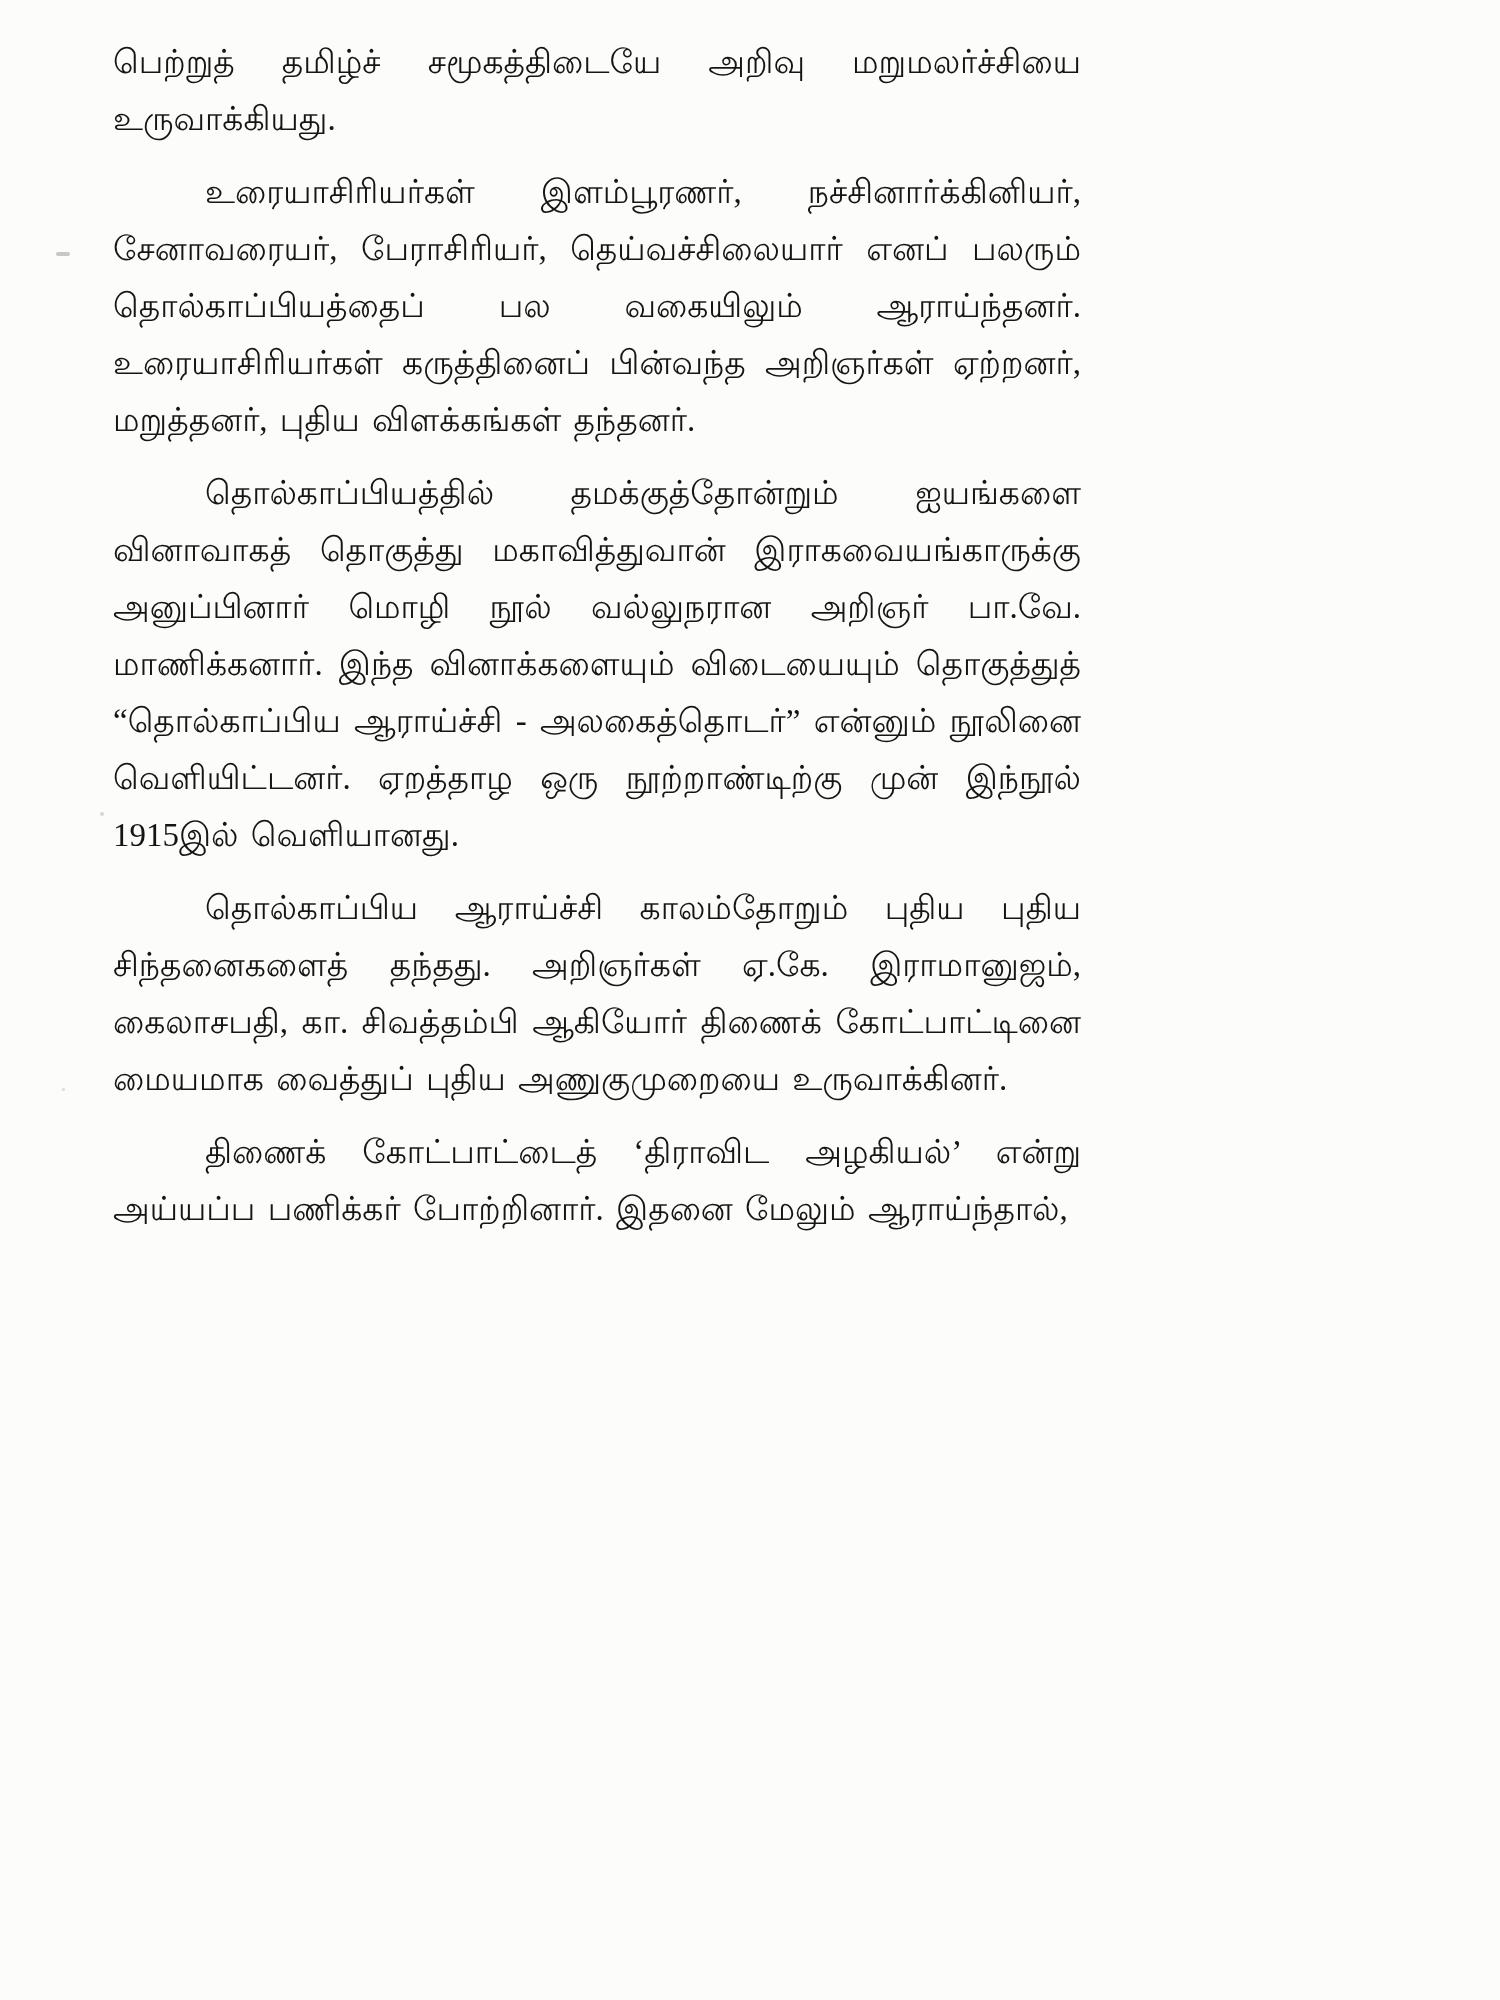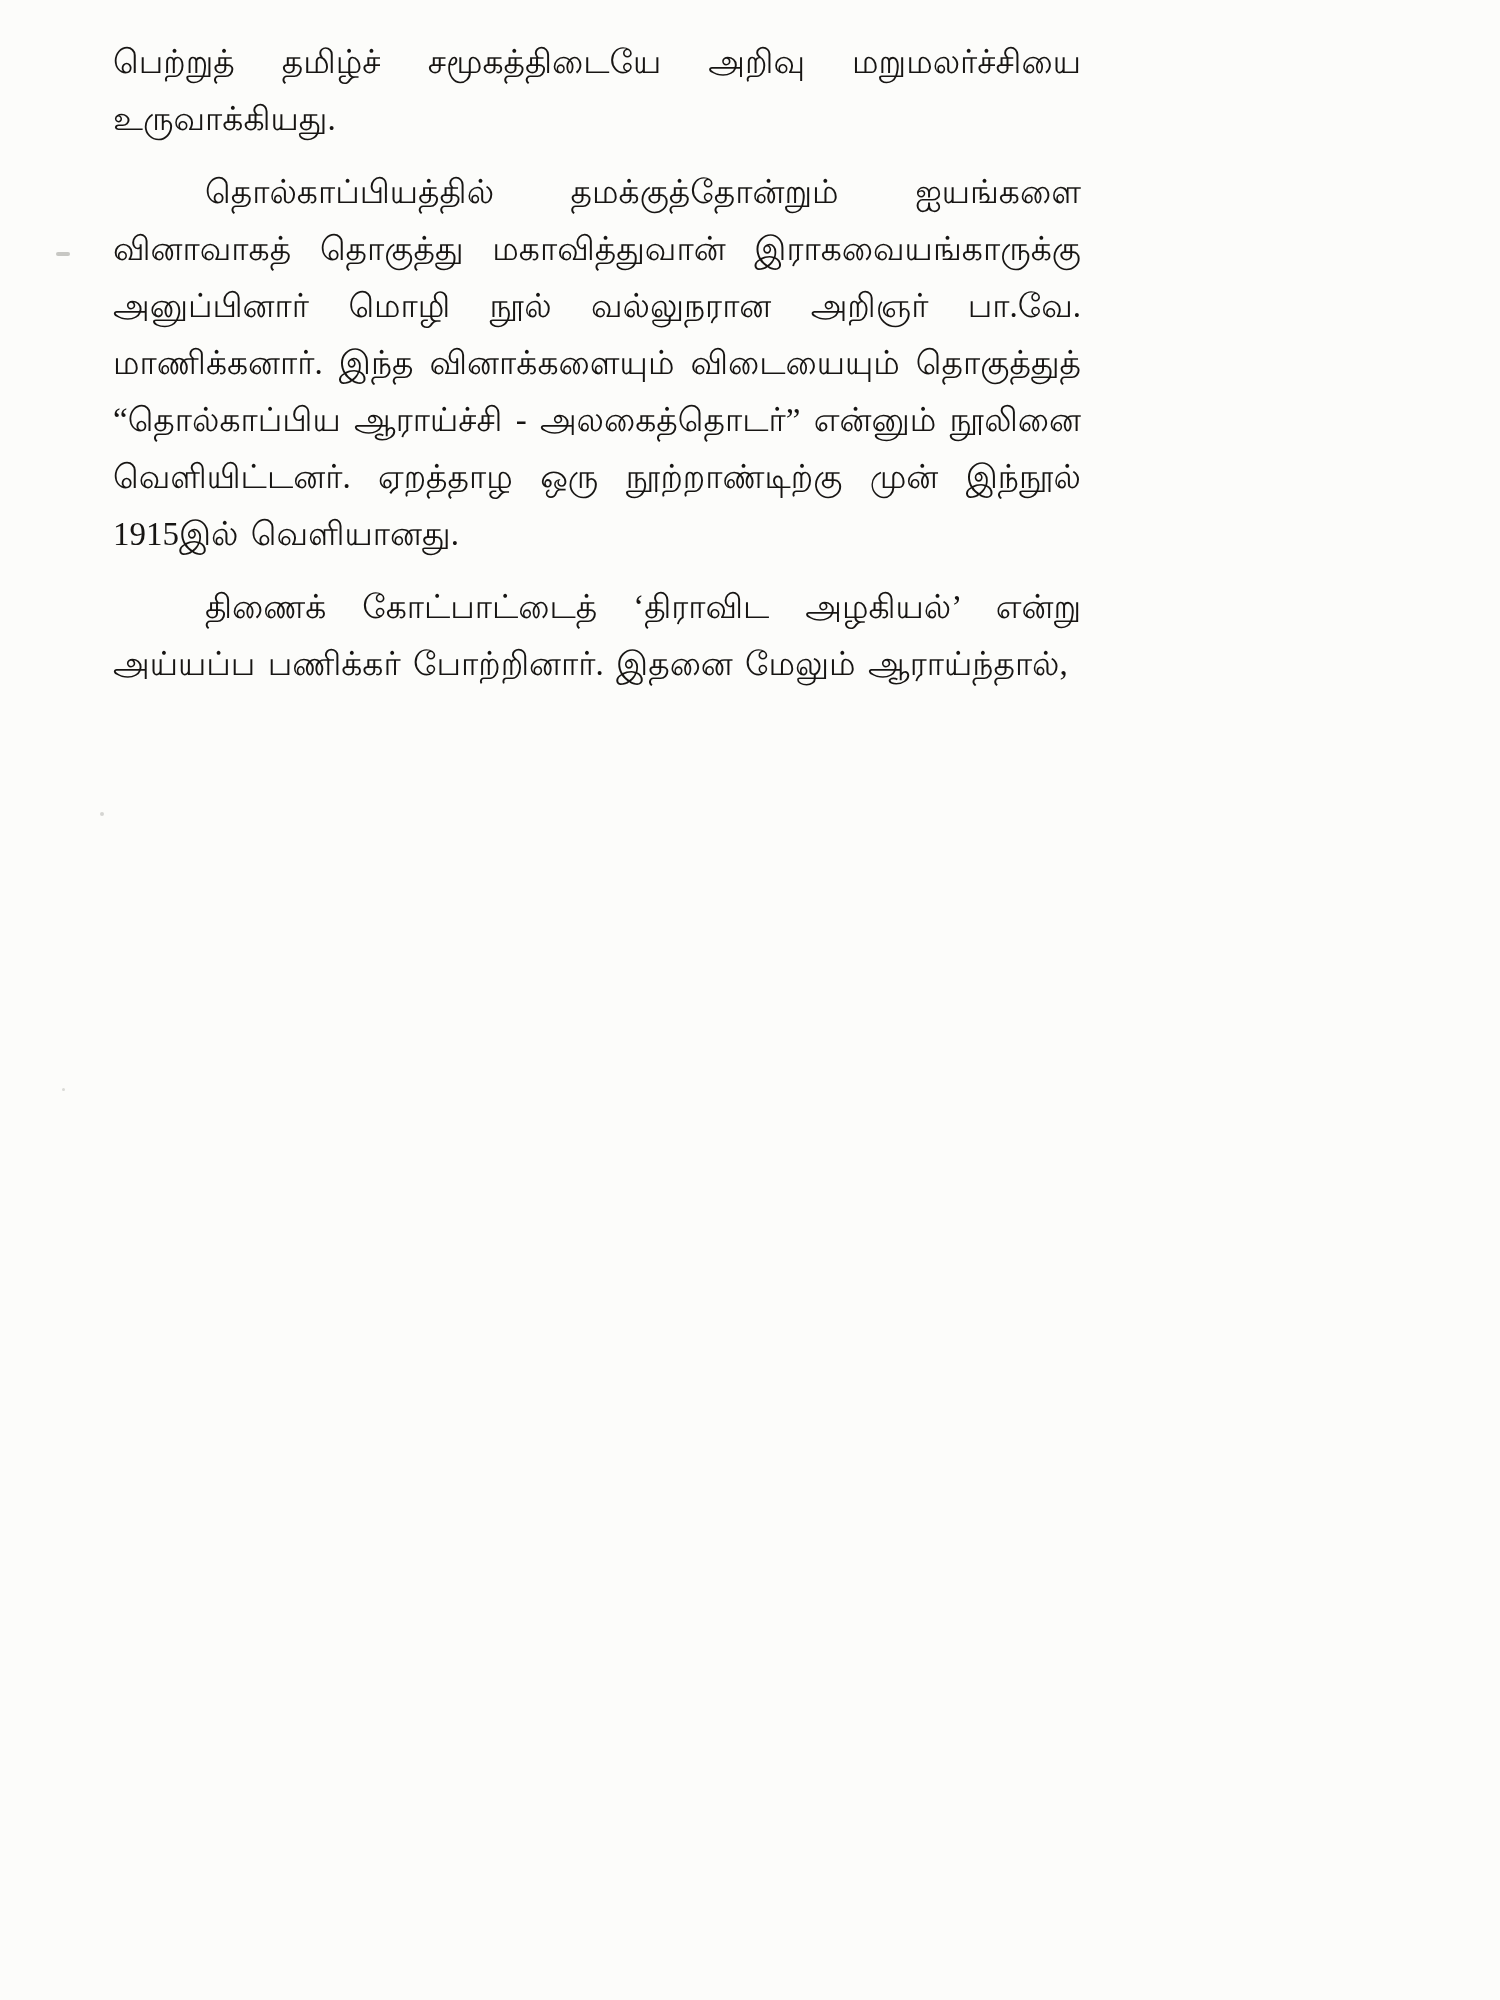--- a/index.html
+++ b/index.html
@@ -75,17 +75,19 @@
 <body>
 
 <div class="page">
 
   <div class="artifact dash"></div>
   <div class="artifact speck-1"></div>
   <div class="artifact speck-2"></div>
 
   <div class="text-block">
     <p class="para no-indent">பெற்றுத் தமிழ்ச் சமூகத்திடையே அறிவு மறுமலர்ச்சியை உருவாக்கியது.</p>
+    <p class="para">உரையாசிரியர்கள் இளம்பூரணர், நச்சினார்க்கினியர், சேனாவரையர், பேராசிரியர், தெய்வச்சிலையார் எனப் பலரும் தொல்காப்பியத்தைப் பல வகையிலும் ஆராய்ந்தனர். உரையாசிரியர்கள் கருத்தினைப் பின்வந்த அறிஞர்கள் ஏற்றனர், மறுத்தனர், புதிய விளக்கங்கள் தந்தனர்.</p>
     <p class="para">தொல்காப்பியத்தில் தமக்குத்தோன்றும் ஐயங்களை வினாவாகத் தொகுத்து மகாவித்துவான் இராகவையங்காருக்கு அனுப்பினார் மொழி நூல் வல்லுநரான அறிஞர் பா.வே. மாணிக்கனார். இந்த வினாக்களையும் விடையையும் தொகுத்துத் “தொல்காப்பிய ஆராய்ச்சி - அலகைத்தொடர்” என்னும் நூலினை வெளியிட்டனர். ஏறத்தாழ ஒரு நூற்றாண்டிற்கு முன் இந்நூல் 1915இல் வெளியானது.</p>
+    <p class="para">தொல்காப்பிய ஆராய்ச்சி காலம்தோறும் புதிய புதிய சிந்தனைகளைத் தந்தது. அறிஞர்கள் ஏ.கே. இராமானுஜம், கைலாசபதி, கா. சிவத்தம்பி ஆகியோர் திணைக் கோட்பாட்டினை மையமாக வைத்துப் புதிய அணுகுமுறையை உருவாக்கினர்.</p>
     <p class="para">திணைக் கோட்பாட்டைத் ‘திராவிட அழகியல்’ என்று அய்யப்ப பணிக்கர் போற்றினார். இதனை மேலும் ஆராய்ந்தால்,</p>
   </div>
 
 </div>
 
 </body></html>

